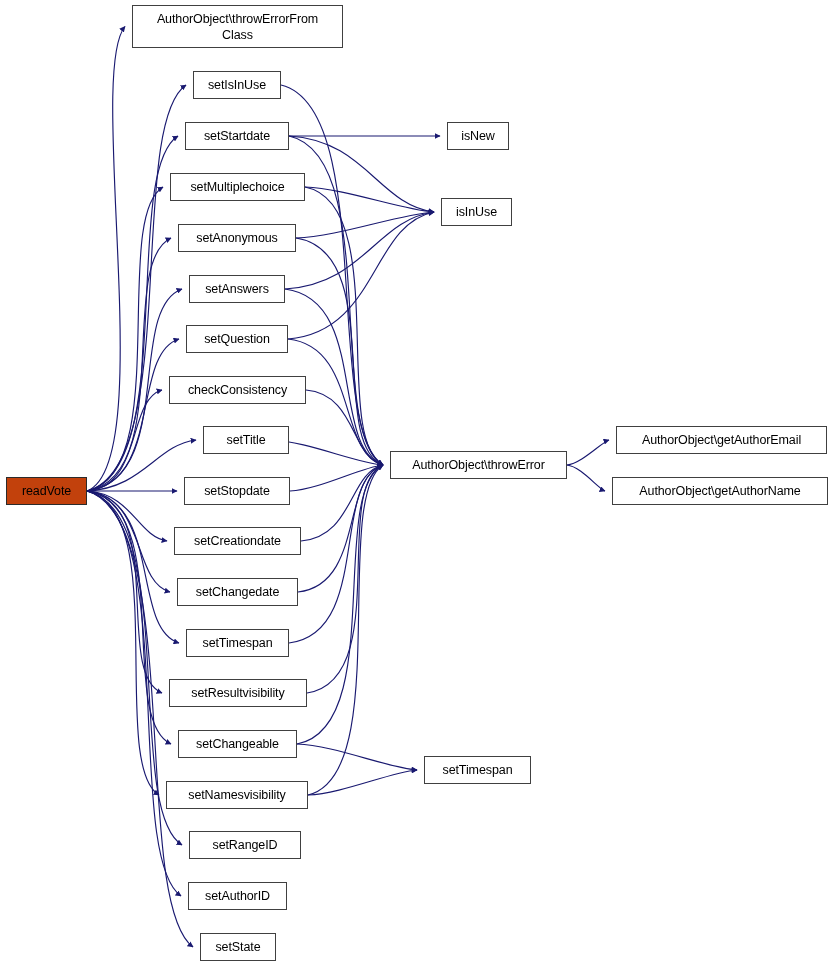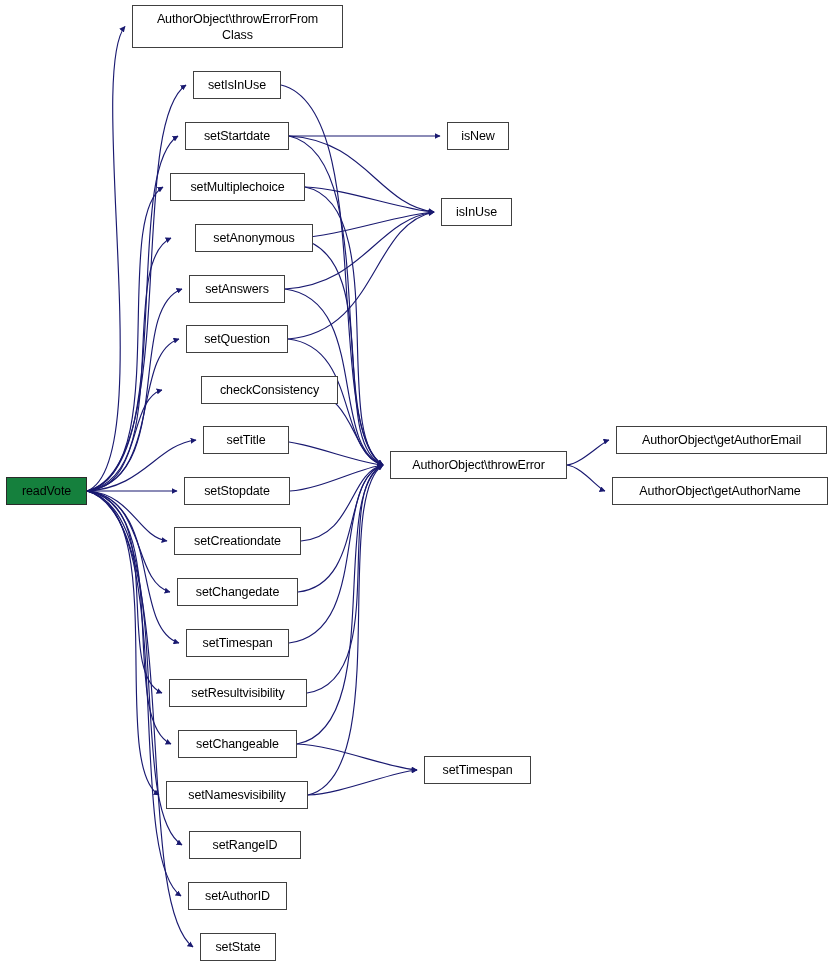--- a/index.html
+++ b/index.html
@@ -16,21 +16,21 @@
     justify-content:center;
     text-align:center;
     font-size:12.5px;
     color:#000000;
     line-height:14px;
     letter-spacing:-0.1px;
     white-space:pre-line;
     z-index:5;
   }
   .node.root{
-    background:#15803d;
+    background:#c2410c;
     border:1px solid #2b2b2b;
   }
   .node.tall{line-height:16px;}
 </style>
 </head>
 <body>
 
 <div id="canvas">
   <svg id="edges" xmlns="http://www.w3.org/2000/svg">
     <defs>
@@ -85,24 +85,24 @@
         <path d="M 567 465 C 581 466.56, 598 488.4, 605 491" marker-end="url(#arrow)"></path>
       </g>
   </svg>
   <div id="node-layer">
       <div class="node root" style="left: 6px; top: 477px; width: 81px; height: 28px;">readVote</div>
       <div class="node tall" style="left: 132px; top: 5px; width: 211px; height: 43px;">AuthorObject\throwErrorFrom
 Class</div>
       <div class="node" style="left: 193px; top: 71px; width: 88px; height: 28px;">setIsInUse</div>
       <div class="node" style="left: 185px; top: 122px; width: 104px; height: 28px;">setStartdate</div>
       <div class="node" style="left: 170px; top: 173px; width: 135px; height: 28px;">setMultiplechoice</div>
-      <div class="node" style="left: 178px; top: 224px; width: 118px; height: 28px; margin-left: 17px;">setAnonymous</div>
+      <div class="node" style="left: 178px; top: 224px; width: 118px; height: 28px;">setAnonymous</div>
       <div class="node" style="left: 189px; top: 275px; width: 96px; height: 28px;">setAnswers</div>
       <div class="node" style="left: 186px; top: 325px; width: 102px; height: 28px;">setQuestion</div>
-      <div class="node" style="left: 169px; top: 376px; width: 137px; height: 28px; margin-left: 32px;">checkConsistency</div>
+      <div class="node" style="left: 169px; top: 376px; width: 137px; height: 28px;">checkConsistency</div>
       <div class="node" style="left: 203px; top: 426px; width: 86px; height: 28px;">setTitle</div>
       <div class="node" style="left: 184px; top: 477px; width: 106px; height: 28px;">setStopdate</div>
       <div class="node" style="left: 174px; top: 527px; width: 127px; height: 28px;">setCreationdate</div>
       <div class="node" style="left: 177px; top: 578px; width: 121px; height: 28px;">setChangedate</div>
       <div class="node" style="left: 186px; top: 629px; width: 103px; height: 28px;">setTimespan</div>
       <div class="node" style="left: 169px; top: 679px; width: 138px; height: 28px;">setResultvisibility</div>
       <div class="node" style="left: 178px; top: 730px; width: 119px; height: 28px;">setChangeable</div>
       <div class="node" style="left: 166px; top: 781px; width: 142px; height: 28px;">setNamesvisibility</div>
       <div class="node" style="left: 189px; top: 831px; width: 112px; height: 28px;">setRangeID</div>
       <div class="node" style="left: 188px; top: 882px; width: 99px; height: 28px;">setAuthorID</div>

